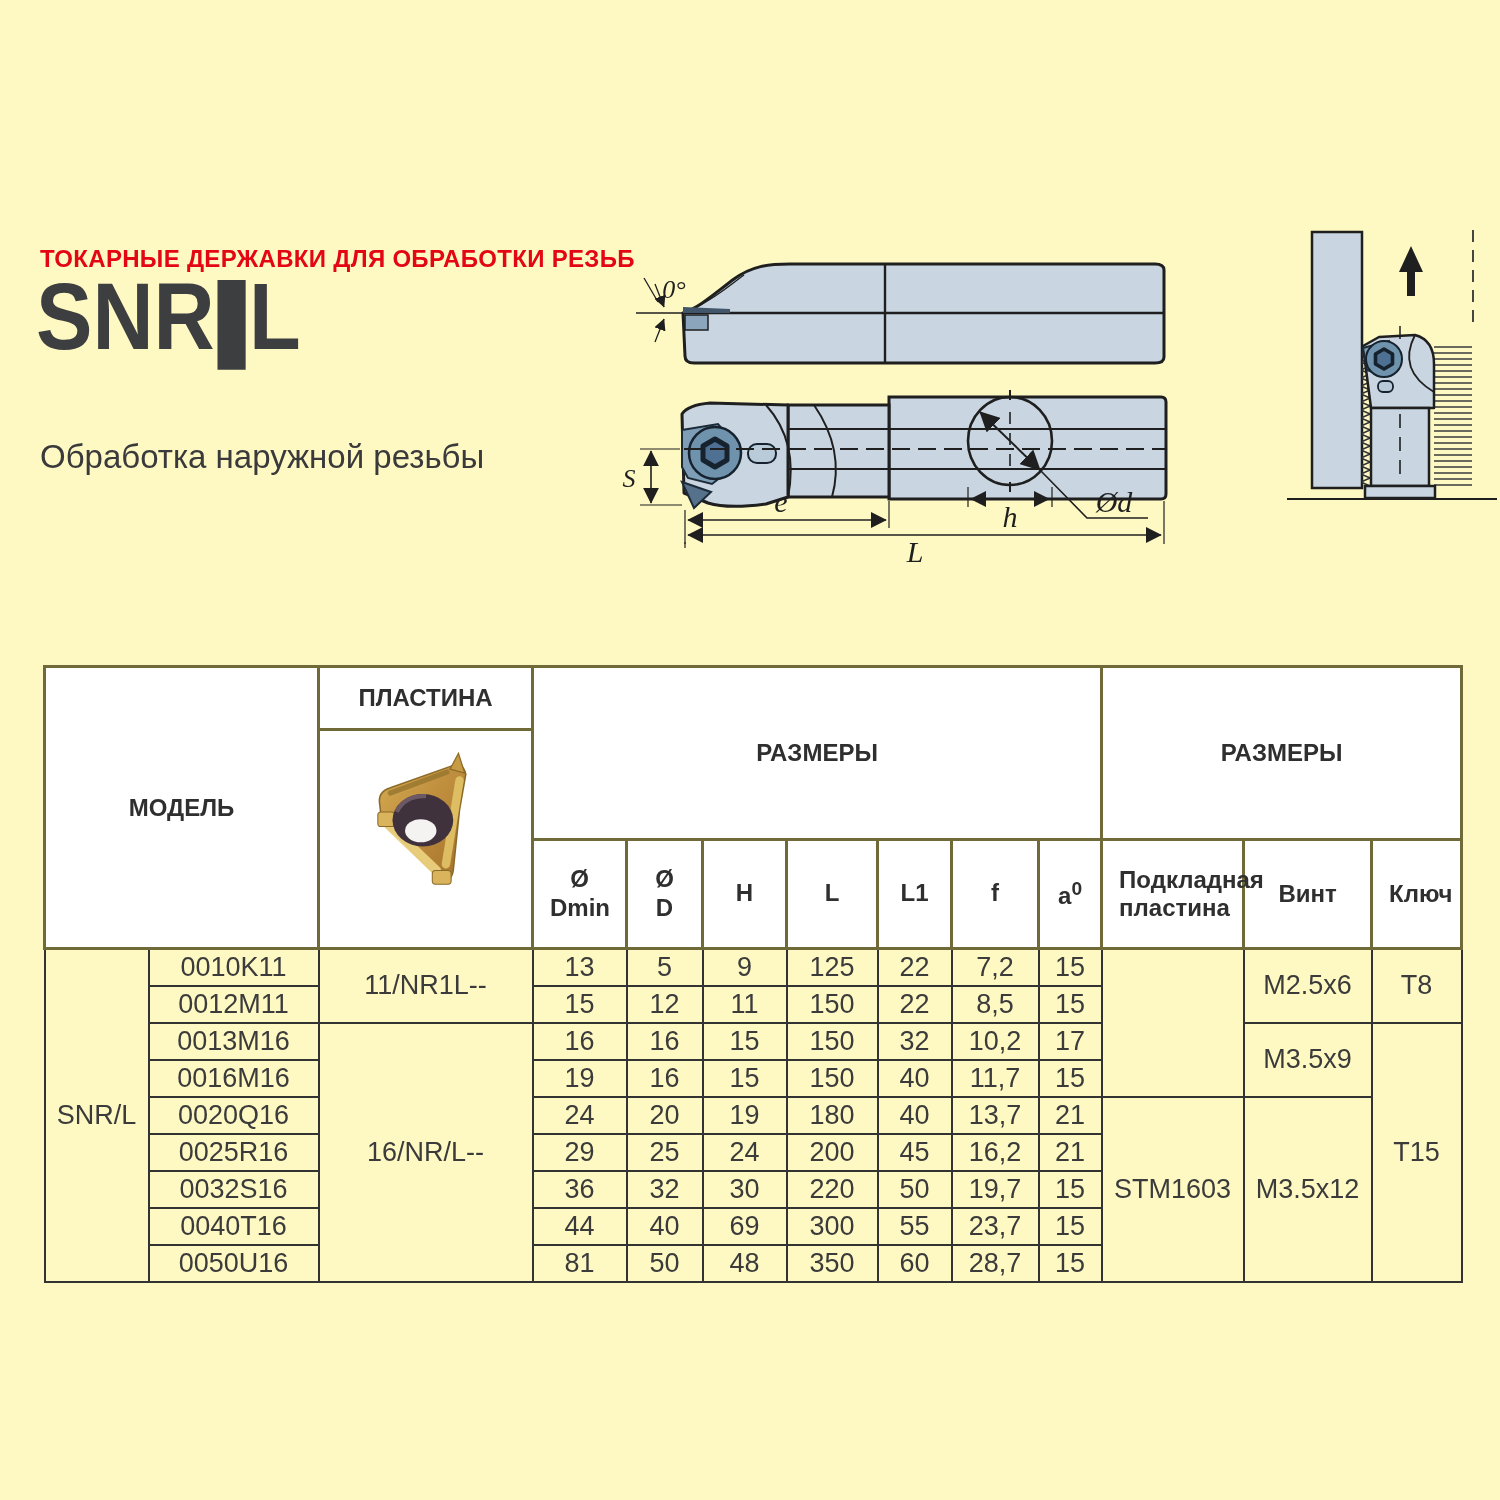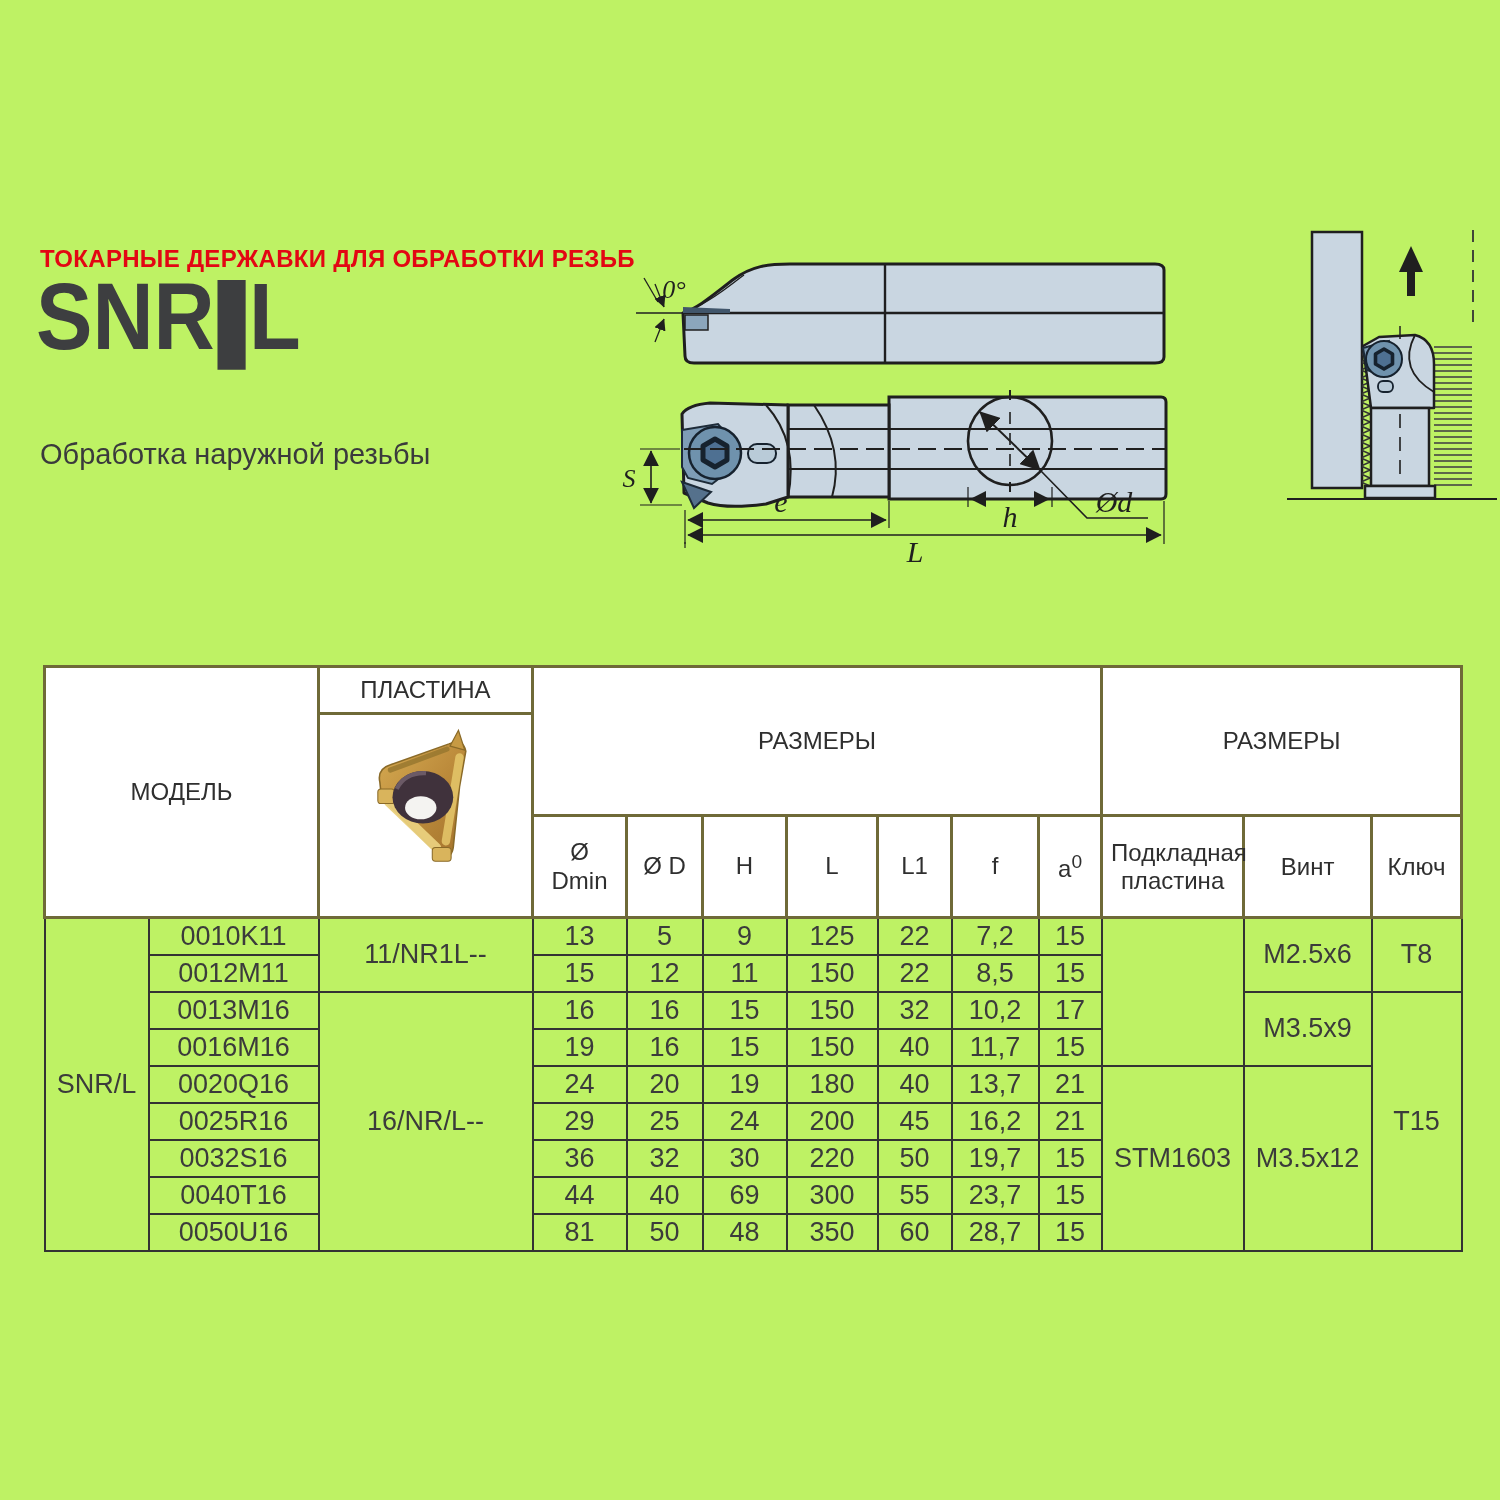--- a/index.html
+++ b/index.html
@@ -1,38 +1,38 @@
 <!DOCTYPE html>
 <html><head>
 <meta charset="utf-8">
 <style>
   html,body{margin:0;padding:0;background:#ffffff;}
-  .canvas{position:relative;width:1500px;height:1500px;background:#bef264;
+  .canvas{position:relative;width:1500px;height:1500px;background:#fef9c3;
           font-family:"Liberation Sans",sans-serif;overflow:hidden;}
 
   
   .eyebrow{position:absolute;left:40px;top:245px;font-size:24px;font-weight:bold;
            color:#e30613;letter-spacing:.3px;white-space:nowrap;}
   .title{position:absolute;left:36px;top:270px;font-size:94px;font-weight:bold;
          color:#3d3e40;line-height:1;transform:scaleX(.9);transform-origin:left top;
          white-space:nowrap;}
   .title .sep{display:inline-block;transform:scaleX(2.6);margin:0 6px;}
-  .subtitle{position:absolute;left:40px;top:438px;font-size:29px;color:#3a3a3c;}
+  .subtitle{position:absolute;left:40px;top:438px;font-size:33px;color:#3a3a3c;}
 
   
   .d1{position:absolute;left:628px;top:250px;width:560px;height:125px;}
   .d2{position:absolute;left:618px;top:372px;width:590px;height:200px;}
   .d3{position:absolute;left:1283px;top:218px;width:217px;height:295px;}
   .dimtxt{font-family:"Liberation Serif",serif;font-style:italic;fill:#1f1f1f;}
 
   
   table.spec{position:absolute;left:43px;top:665px;width:1417px;
              border-collapse:collapse;table-layout:fixed;}
   table.spec th{border:3px solid #6f6a38;background:#fff;color:#2f2f2f;
-                font-weight:normal;font-size:24px;padding:8px;text-align:center;}
+                font-weight:bold;font-size:24px;padding:16px;text-align:center;}
   table.spec td{border:2px solid #333333;color:#3b3b3b;font-size:27px;
                 font-weight:normal;padding:0;text-align:center;}
   thead tr.r1{height:35px;}
   thead tr.r2{height:102px;}
   thead tr.r3{height:102px;}
   tbody tr{height:37px;}
   th.sub{font-size:23px;line-height:1.2;}
   th.light{font-weight:normal;font-size:23px;line-height:1.15;}
   th.sub sup{font-size:.8em;}
   td.insertname{font-size:27px;}

